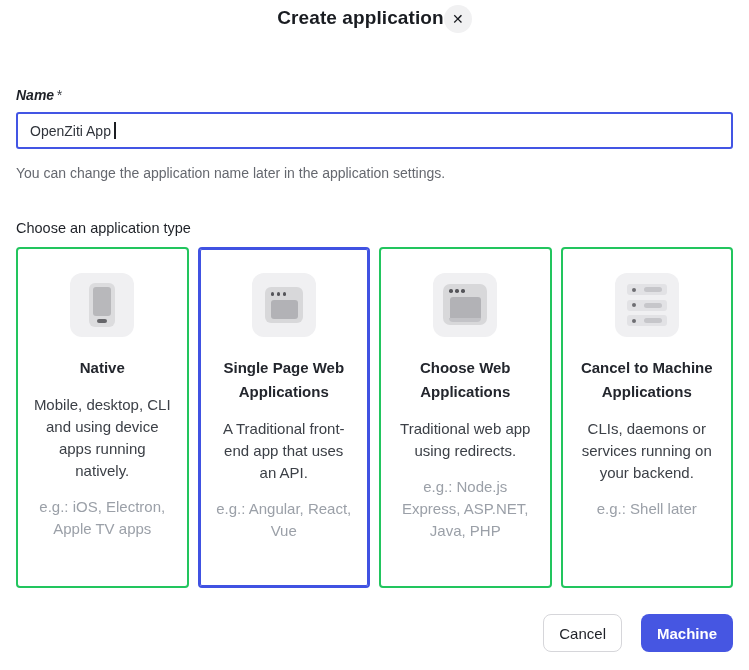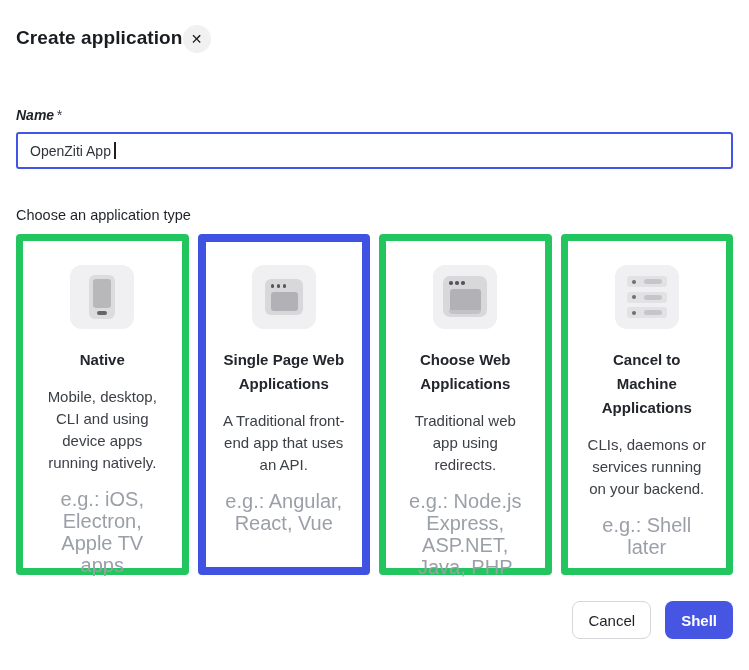--- a/index.html
+++ b/index.html
@@ -1,41 +1,41 @@
 <!DOCTYPE html>
 <html><head>
 <meta charset="utf-8">
 <style>
   * { margin:0; padding:0; box-sizing:border-box; }
   html,body { width:749px; height:670px; background:#ffffff; overflow:hidden;
     font-family:"Liberation Sans", sans-serif; }
   .modal { width:749px; height:670px; background:#fff; padding:0 16px; position:relative; }
 
   
-  .header { display:flex; justify-content:flex-start; align-items:flex-start; padding-top:24px; }
+  .header { display:flex; justify-content:center; align-items:flex-start; padding-top:4px; }
   .title { font-size:19px; font-weight:700; color:#191c21; letter-spacing:.1px; line-height:28px; }
   .close-btn { width:28px; height:28px; border:none; border-radius:50%; background:#f1f1f2;
     color:#16181d; font-size:14px; line-height:28px; text-align:center; cursor:pointer;
     display:flex; align-items:center; justify-content:center; margin-top:1px; }
 
   
   .name-label { margin-top:54px; font-size:14px; font-weight:600; color:#1e2127;font-style:italic; }
   .req { font-weight:400; color:#3c4047; margin-left:2px; }
   .input-wrap { position:relative; margin-top:9px;border-radius:7px; }
   .name-input { width:717px; height:37px; border:2px solid #4355e4; border-radius:3px;
     padding:0 12px; font-size:14px; color:#30343b; outline:none;
     font-family:"Liberation Sans", sans-serif; background:#fff; }
   .caret { position:absolute; left:98px; top:10px; width:1.5px; height:17px; background:#1c1e22; }
 
   .helper { margin-top:15px; font-size:14px; color:#65686f; line-height:18px; }
 
   
   .type-label { margin-top:38px; font-size:14.5px; color:#1e2127; }
   .cards { margin-top:11px; display:flex; gap:9px; }
-  .type-card { flex:1; height:341px; background:#fff; border:7px solid #22c55e; border-radius:4px;
+  .type-card { flex:1; height:341px; background:#fff; border:2px solid #22c55e; border-radius:4px;
     padding:24px 15px 8px; text-align:center; cursor:pointer; }
   .type-card.selected { border-color:#4052e2; box-shadow: inset 0 0 0 1px #4052e2; }
 
   .icon-box { width:64px; height:64px; background:#f0f0f2; border-radius:12px;
     margin:0 auto; position:relative; }
 
   
   .phone-body { position:absolute; left:19px; top:10px; width:26px; height:44px;
     background:#dcdcde; border-radius:6px; }
   .phone-screen { position:absolute; left:4px; top:4px; width:18px; height:29px;
@@ -63,24 +63,24 @@
   .server-rows { position:absolute; left:12px; top:11px; width:40px; }
   .server-row { width:40px; height:11px; background:#e2e2e5; border-radius:3px;
     margin-bottom:4.5px; position:relative; }
   .server-dot { position:absolute; left:5px; top:3.5px; width:4px; height:4px;
     background:#6e6e73; border-radius:50%; }
   .server-bar { position:absolute; right:5px; top:3px; width:18px; height:5px;
     background:#c6c6ca; border-radius:2.5px; }
 
   .card-title { margin-top:19px; font-size:15px; font-weight:600; color:#23262d; line-height:24px; }
   .card-desc { margin-top:14px; font-size:15px; color:#3c4047; line-height:22px; }
-  .card-example { margin-top:14px; font-size:20px; color:#9ba0a8; line-height:22px; }
+  .card-example { margin-top:14px; font-size:15px; color:#9ba0a8; line-height:22px; }
 
   
-  .footer { margin-top:26px; display:flex; justify-content:flex-end; gap:14px; }
+  .footer { margin-top:26px; display:flex; justify-content:flex-end; gap:19px; }
   .btn { height:38px; border-radius:8px; font-size:15px; cursor:pointer;
     font-family:"Liberation Sans", sans-serif; }
   .btn-cancel { background:#fff; border:1px solid #d6d6da; color:#1e2127; font-weight:500;
     padding:0 15px; }
   .btn-create { background:#4656e2; border:none; color:#fff; font-weight:700; padding:0 16px; }
 </style>
 </head>
 <body>
 
 <div class="modal">
@@ -92,20 +92,21 @@
       </button>
   </div>
 
   <div class="name-label"><span>Name</span><span class="req">*</span></div>
 
   <div class="input-wrap">
     <input class="name-input" type="text" value="OpenZiti App" style="">
     <div class="caret"></div>
   </div>
 
+  <div class="helper">You can change the application name later in the application settings.</div>
 
   <div class="type-label">Choose an application type</div>
 
   <div class="cards">
 
     <div class="type-card">
       <div class="icon-box">
         <div class="phone-body">
           <div class="phone-screen"></div>
           <div class="phone-homebar"></div>
@@ -168,16 +169,16 @@
       </div>
       <div class="card-title">Cancel to Machine Applications</div>
       <div class="card-desc">CLIs, daemons or services running on your backend.</div>
       <div class="card-example">e.g.: Shell later</div>
     </div>
 
   </div>
 
   <div class="footer">
     <button class="btn btn-cancel">Cancel</button>
-    <button class="btn btn-create">Shell</button>
+    <button class="btn btn-create">Machine</button>
   </div>
 
 </div>
 
 </body></html>

